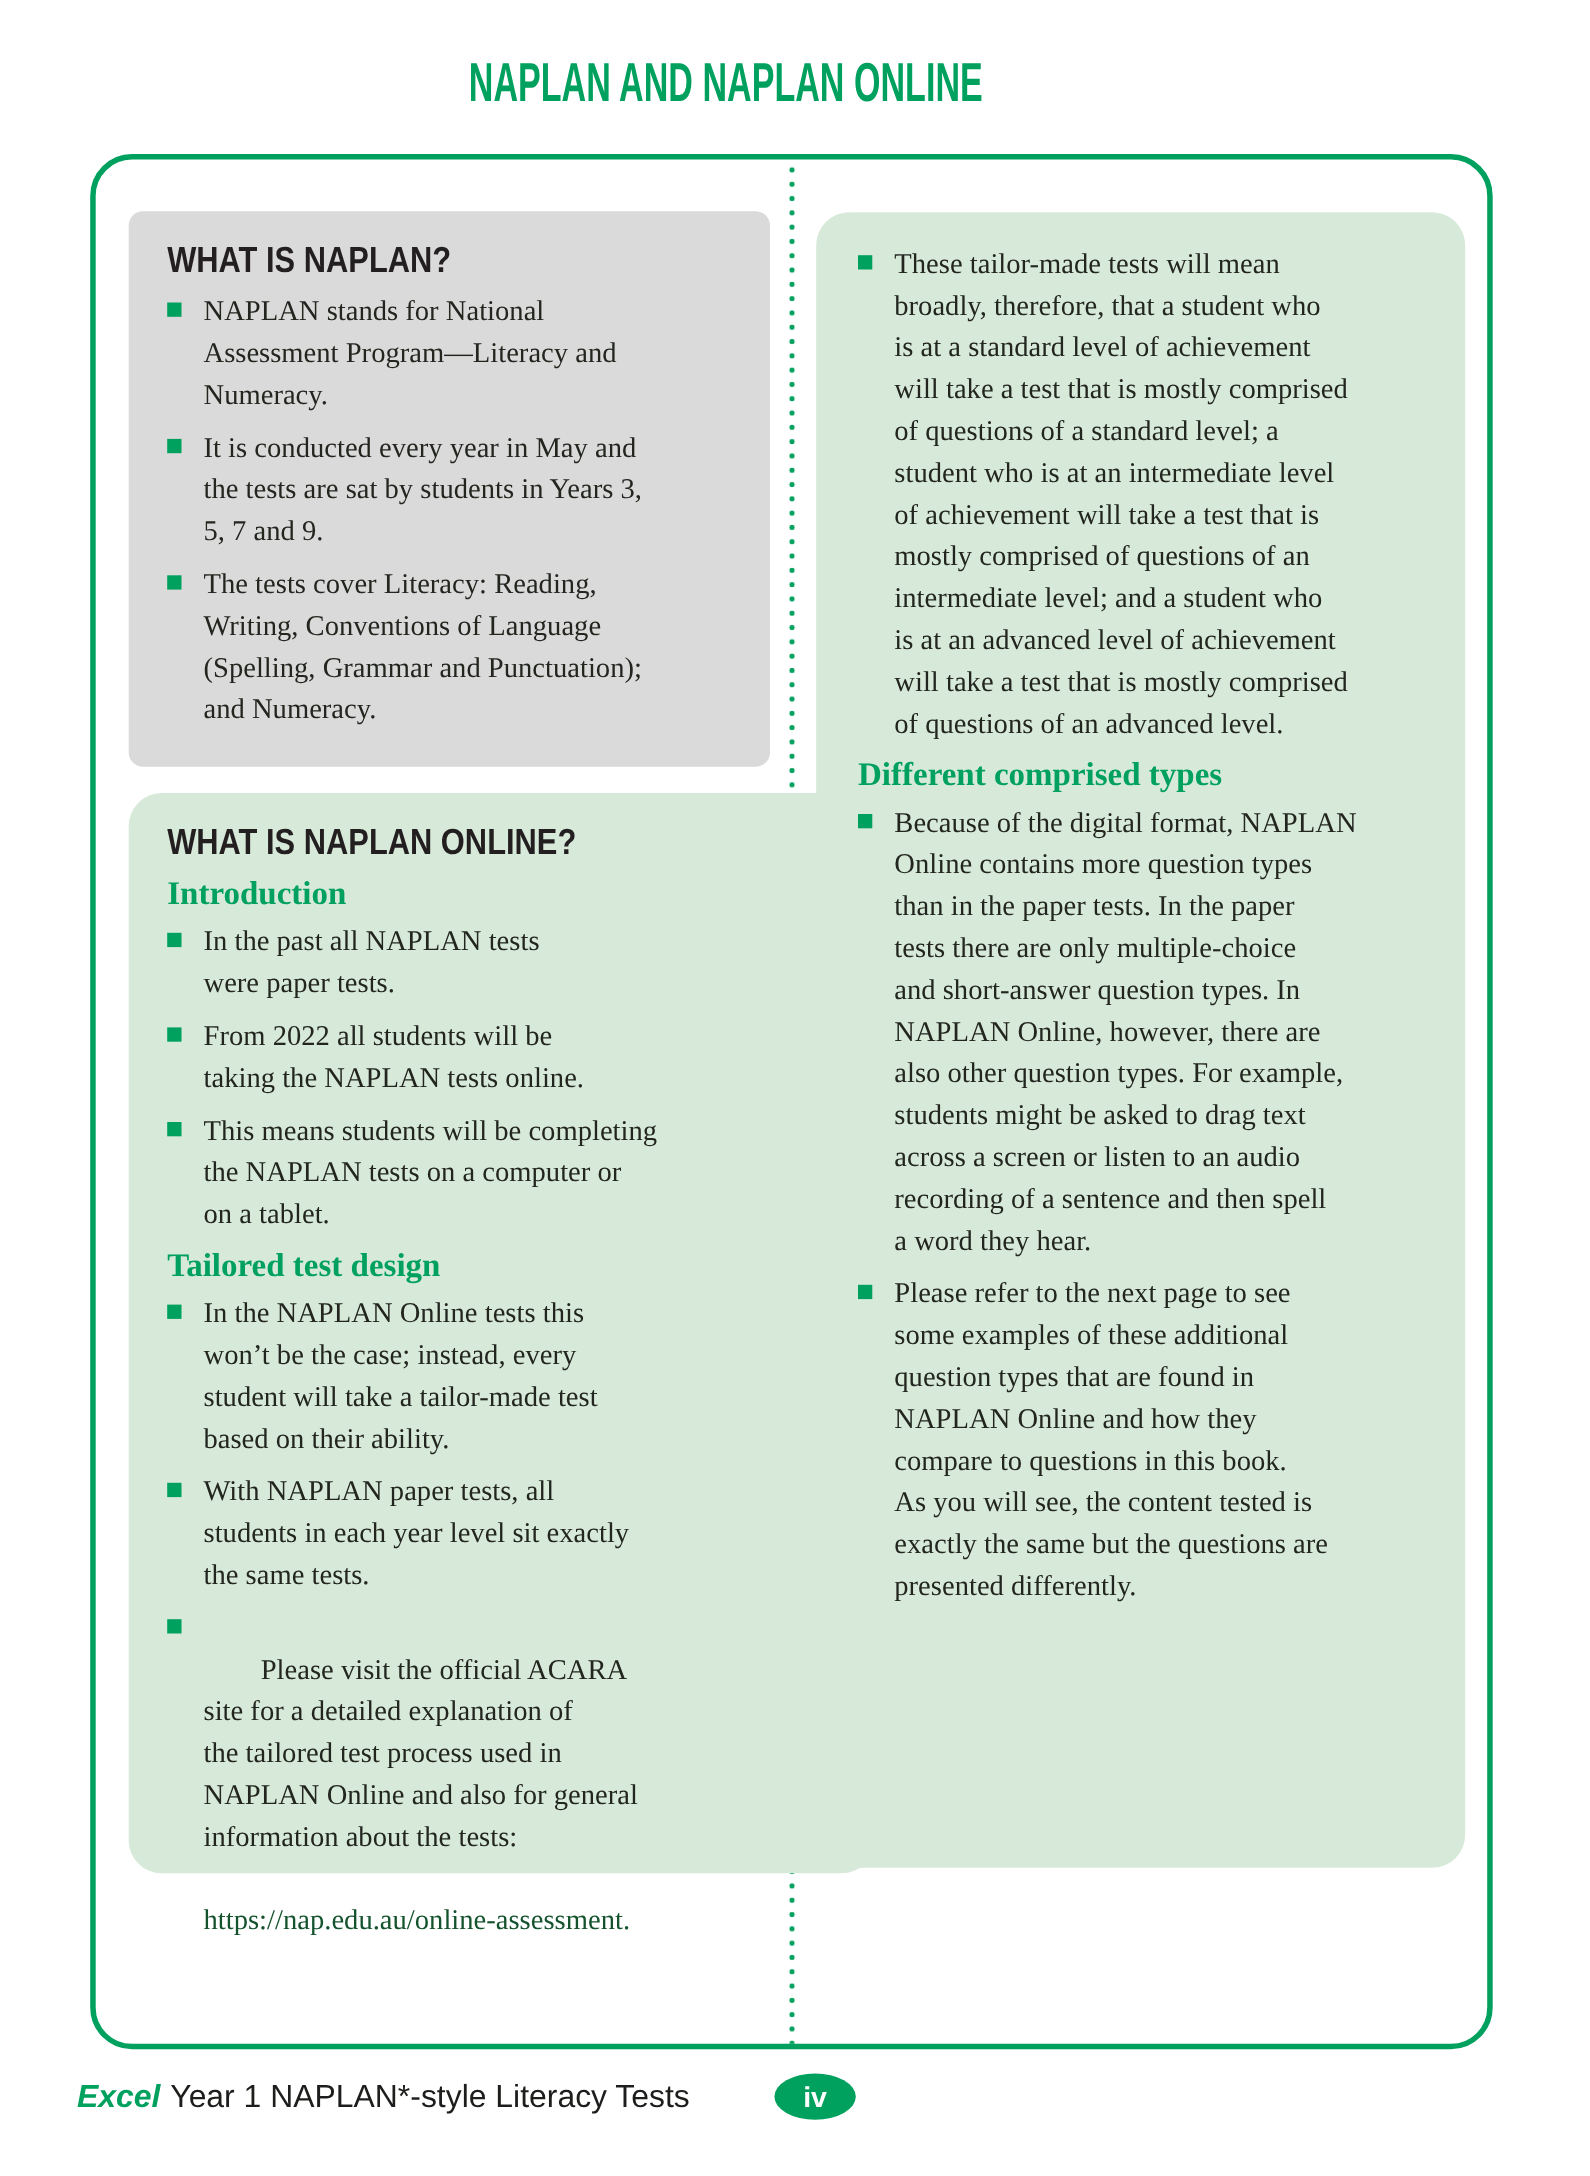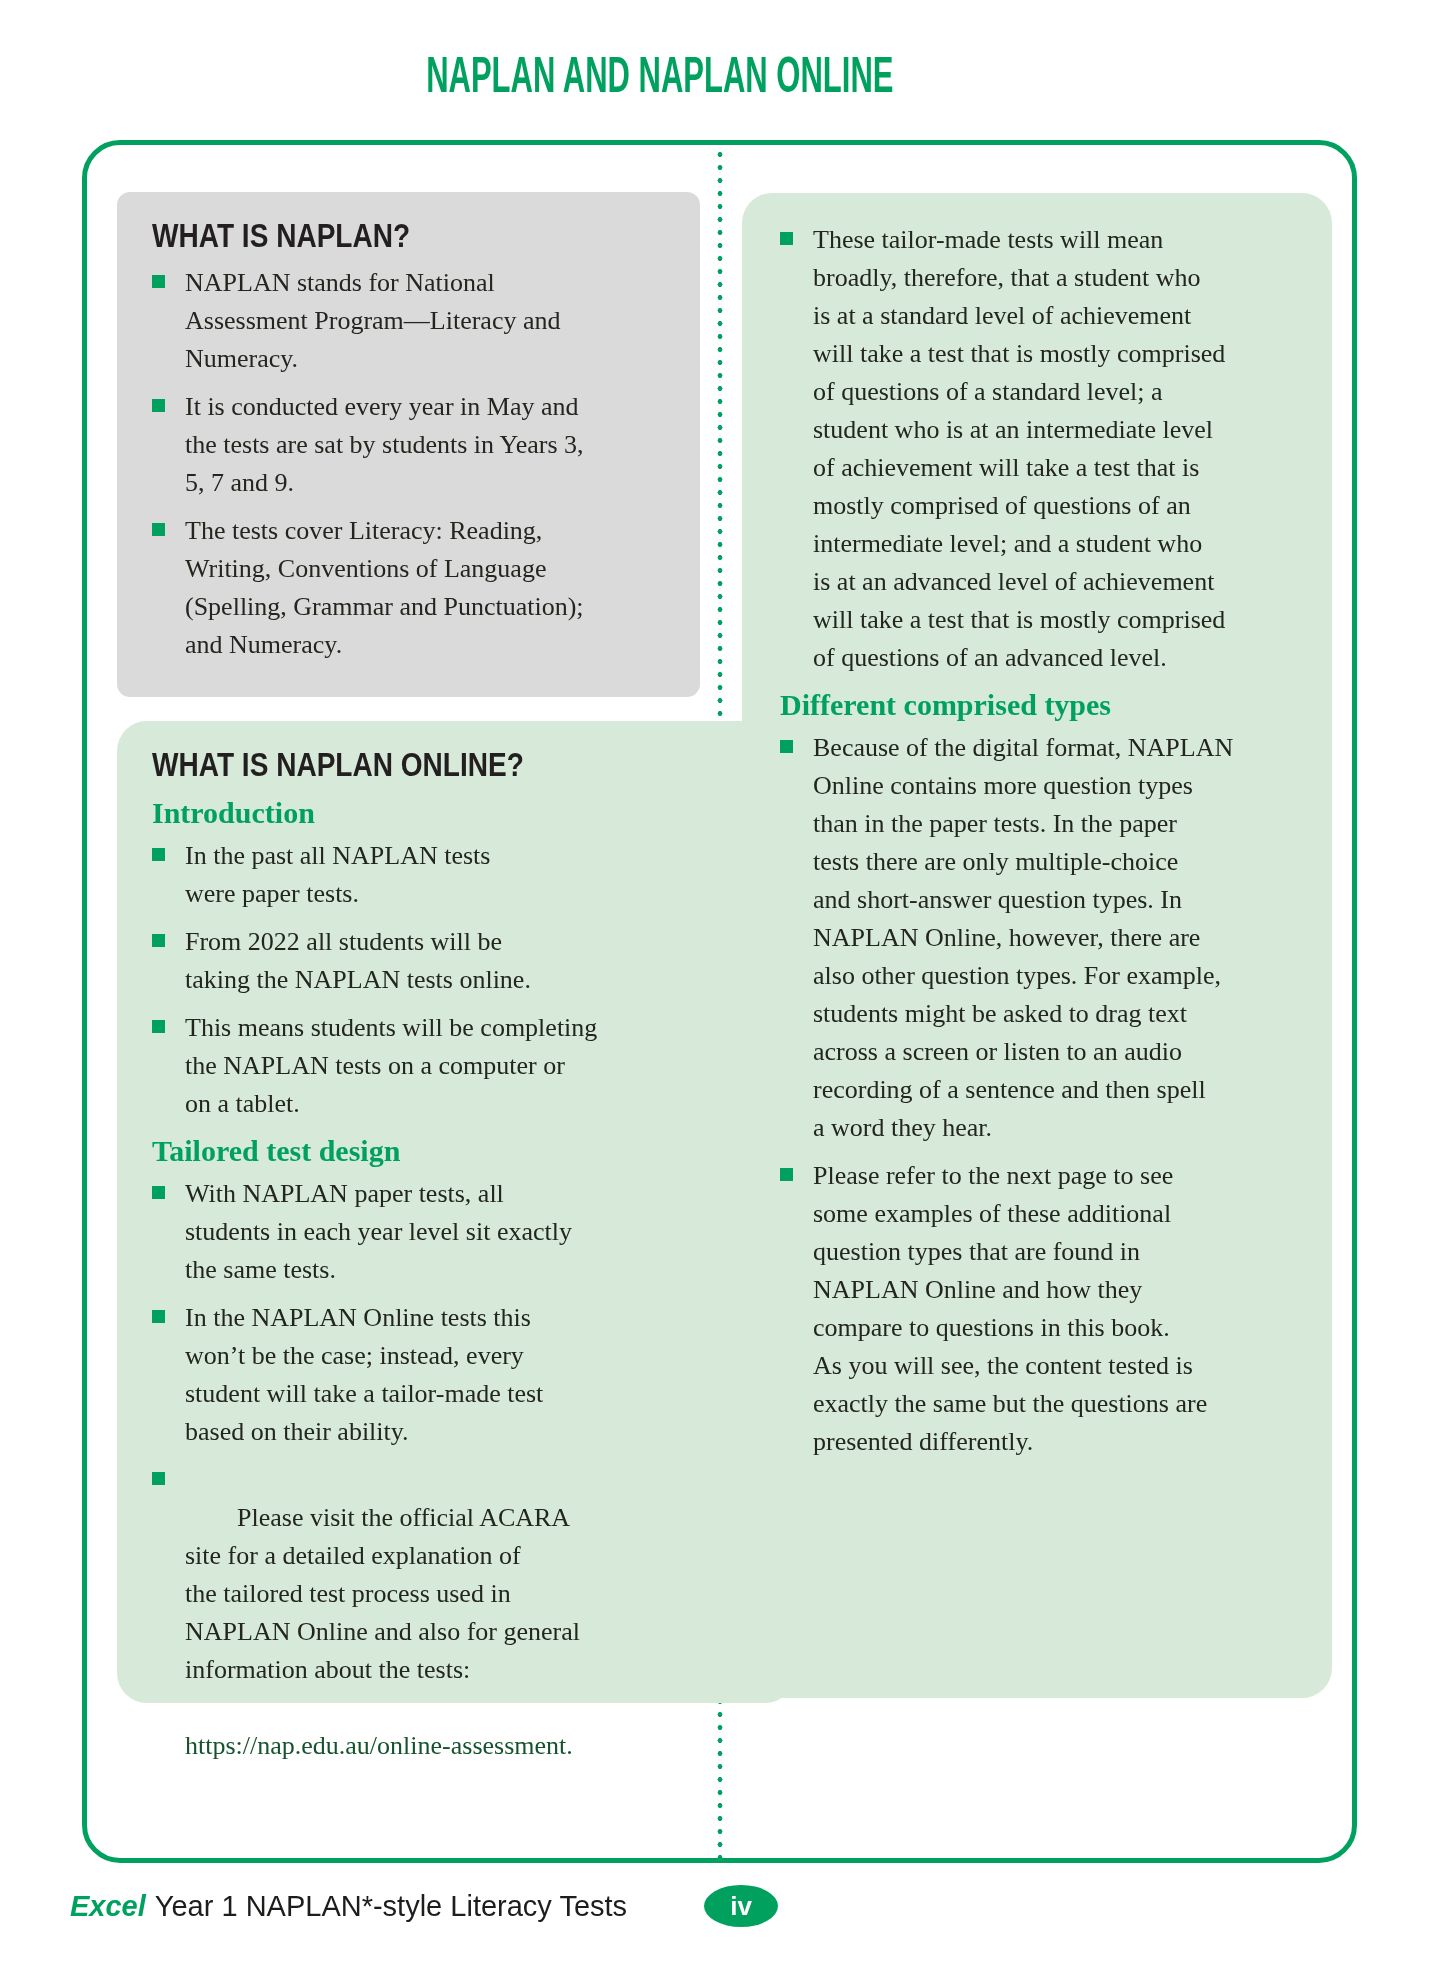--- a/index.html
+++ b/index.html
@@ -121,30 +121,30 @@
       <span class="bullet-text">This means students will be completing
 the NAPLAN tests on a computer or
 on a tablet.</span>
     </li>
   </ul>
 
   <div class="subheading">Tailored test design</div>
   <ul class="bullets">
     <li class="bullet">
       <span class="bullet-square"></span>
-      <span class="bullet-text">With NAPLAN paper tests, all
-students in each year level sit exactly
-the same tests.</span>
-    </li>
-    <li class="bullet">
-      <span class="bullet-square"></span>
       <span class="bullet-text">In the NAPLAN Online tests this
 won’t be the case; instead, every
 student will take a tailor-made test
 based on their ability.</span>
+    </li>
+    <li class="bullet">
+      <span class="bullet-square"></span>
+      <span class="bullet-text">With NAPLAN paper tests, all
+students in each year level sit exactly
+the same tests.</span>
     </li>
     <li class="bullet">
       <span class="bullet-square"></span>
       <span class="bullet-text">
         <span>Please visit the official ACARA
 site for a detailed explanation of
 the tailored test process used in
 NAPLAN Online and also for general
 information about the tests:</span>
         <span class="url">https://nap.edu.au/online-assessment.</span>

